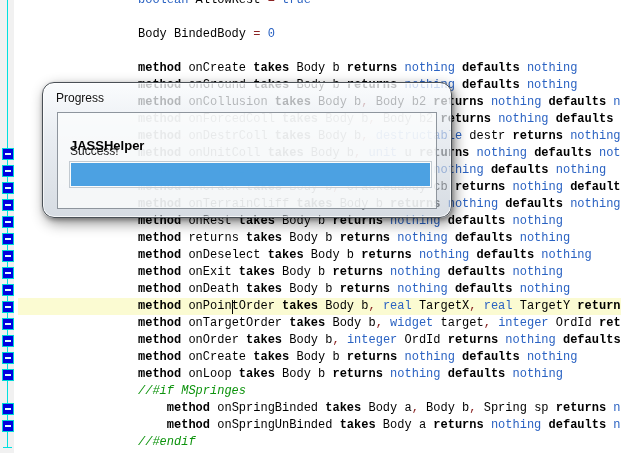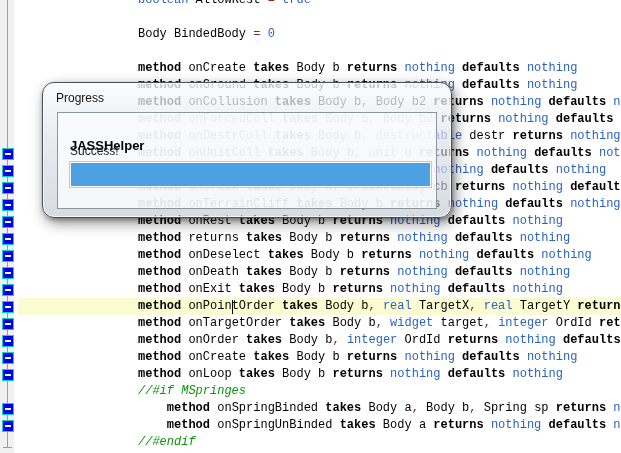--- a/index.html
+++ b/index.html
@@ -125,22 +125,22 @@
         <div class="code-line"><span class="tk-k">method</span><span class="tk-n"> onCollusion </span><span class="tk-k">takes</span><span class="tk-n"> Body b</span><span class="tk-o">,</span><span class="tk-n"> Body b2 </span><span class="tk-k">returns</span><span class="tk-n"> </span><span class="tk-t">nothing</span><span class="tk-n"> </span><span class="tk-k">defaults</span><span class="tk-n"> </span><span class="tk-t">nothing</span></div>
         <div class="code-line"><span class="tk-k">method</span><span class="tk-n"> onForcedColl </span><span class="tk-k">takes</span><span class="tk-n"> Body b</span><span class="tk-o">,</span><span class="tk-n"> Body b2 </span><span class="tk-k">returns</span><span class="tk-n"> </span><span class="tk-t">nothing</span><span class="tk-n"> </span><span class="tk-k">defaults</span><span class="tk-n"> </span><span class="tk-t">nothing</span></div>
         <div class="code-line"><span class="tk-k">method</span><span class="tk-n"> onDestrColl </span><span class="tk-k">takes</span><span class="tk-n"> Body b</span><span class="tk-o">,</span><span class="tk-n"> </span><span class="tk-t">destructable</span><span class="tk-n"> destr </span><span class="tk-k">returns</span><span class="tk-n"> </span><span class="tk-t">nothing</span><span class="tk-n"> </span></div>
         <div class="code-line"><span class="tk-k">method</span><span class="tk-n"> onUnitColl </span><span class="tk-k">takes</span><span class="tk-n"> Body b</span><span class="tk-o">,</span><span class="tk-n"> </span><span class="tk-t">unit</span><span class="tk-n"> u </span><span class="tk-k">returns</span><span class="tk-n"> </span><span class="tk-t">nothing</span><span class="tk-n"> </span><span class="tk-k">defaults</span><span class="tk-n"> </span><span class="tk-t">nothing</span></div>
         <div class="code-line"><span class="tk-k">method</span><span class="tk-n"> onWorldBound </span><span class="tk-k">takes</span><span class="tk-n"> Body b </span><span class="tk-k">returns</span><span class="tk-n"> </span><span class="tk-t">nothing</span><span class="tk-n"> </span><span class="tk-k">defaults</span><span class="tk-n"> </span><span class="tk-t">nothing</span></div>
         <div class="code-line"><span class="tk-k">method</span><span class="tk-n"> onCrack </span><span class="tk-k">takes</span><span class="tk-n"> Body b</span><span class="tk-o">,</span><span class="tk-n"> CrackedBody cb </span><span class="tk-k">returns</span><span class="tk-n"> </span><span class="tk-t">nothing</span><span class="tk-n"> </span><span class="tk-k">defaults</span></div>
         <div class="code-line"><span class="tk-k">method</span><span class="tk-n"> onTerrainCliff </span><span class="tk-k">takes</span><span class="tk-n"> Body b </span><span class="tk-k">returns</span><span class="tk-n"> </span><span class="tk-t">nothing</span><span class="tk-n"> </span><span class="tk-k">defaults</span><span class="tk-n"> </span><span class="tk-t">nothing</span></div>
         <div class="code-line"><span class="tk-k">method</span><span class="tk-n"> onRest </span><span class="tk-k">takes</span><span class="tk-n"> Body b </span><span class="tk-k">returns</span><span class="tk-n"> </span><span class="tk-t">nothing</span><span class="tk-n"> </span><span class="tk-k">defaults</span><span class="tk-n"> </span><span class="tk-t">nothing</span></div>
         <div class="code-line"><span class="tk-k">method</span><span class="tk-n"> returns </span><span class="tk-k">takes</span><span class="tk-n"> Body b </span><span class="tk-k">returns</span><span class="tk-n"> </span><span class="tk-t">nothing</span><span class="tk-n"> </span><span class="tk-k">defaults</span><span class="tk-n"> </span><span class="tk-t">nothing</span></div>
         <div class="code-line"><span class="tk-k">method</span><span class="tk-n"> onDeselect </span><span class="tk-k">takes</span><span class="tk-n"> Body b </span><span class="tk-k">returns</span><span class="tk-n"> </span><span class="tk-t">nothing</span><span class="tk-n"> </span><span class="tk-k">defaults</span><span class="tk-n"> </span><span class="tk-t">nothing</span></div>
+        <div class="code-line"><span class="tk-k">method</span><span class="tk-n"> onExit </span><span class="tk-k">takes</span><span class="tk-n"> Body b </span><span class="tk-k">returns</span><span class="tk-n"> </span><span class="tk-t">nothing</span><span class="tk-n"> </span><span class="tk-k">defaults</span><span class="tk-n"> </span><span class="tk-t">nothing</span></div>
         <div class="code-line"><span class="tk-k">method</span><span class="tk-n"> onDeath </span><span class="tk-k">takes</span><span class="tk-n"> Body b </span><span class="tk-k">returns</span><span class="tk-n"> </span><span class="tk-t">nothing</span><span class="tk-n"> </span><span class="tk-k">defaults</span><span class="tk-n"> </span><span class="tk-t">nothing</span></div>
-        <div class="code-line"><span class="tk-k">method</span><span class="tk-n"> onExit </span><span class="tk-k">takes</span><span class="tk-n"> Body b </span><span class="tk-k">returns</span><span class="tk-n"> </span><span class="tk-t">nothing</span><span class="tk-n"> </span><span class="tk-k">defaults</span><span class="tk-n"> </span><span class="tk-t">nothing</span></div>
         <div class="code-line"><span class="tk-k">method</span><span class="tk-n"> onPointOrder </span><span class="tk-k">takes</span><span class="tk-n"> Body b</span><span class="tk-o">,</span><span class="tk-n"> </span><span class="tk-t">real</span><span class="tk-n"> TargetX</span><span class="tk-o">,</span><span class="tk-n"> </span><span class="tk-t">real</span><span class="tk-n"> TargetY </span><span class="tk-k">returns</span></div>
         <div class="code-line"><span class="tk-k">method</span><span class="tk-n"> onTargetOrder </span><span class="tk-k">takes</span><span class="tk-n"> Body b</span><span class="tk-o">,</span><span class="tk-n"> </span><span class="tk-t">widget</span><span class="tk-n"> target</span><span class="tk-o">,</span><span class="tk-n"> </span><span class="tk-t">integer</span><span class="tk-n"> OrdId </span><span class="tk-k">returns</span></div>
         <div class="code-line"><span class="tk-k">method</span><span class="tk-n"> onOrder </span><span class="tk-k">takes</span><span class="tk-n"> Body b</span><span class="tk-o">,</span><span class="tk-n"> </span><span class="tk-t">integer</span><span class="tk-n"> OrdId </span><span class="tk-k">returns</span><span class="tk-n"> </span><span class="tk-t">nothing</span><span class="tk-n"> </span><span class="tk-k">defaults</span><span class="tk-n"> </span></div>
         <div class="code-line"><span class="tk-k">method</span><span class="tk-n"> onCreate </span><span class="tk-k">takes</span><span class="tk-n"> Body b </span><span class="tk-k">returns</span><span class="tk-n"> </span><span class="tk-t">nothing</span><span class="tk-n"> </span><span class="tk-k">defaults</span><span class="tk-n"> </span><span class="tk-t">nothing</span></div>
         <div class="code-line"><span class="tk-k">method</span><span class="tk-n"> onLoop </span><span class="tk-k">takes</span><span class="tk-n"> Body b </span><span class="tk-k">returns</span><span class="tk-n"> </span><span class="tk-t">nothing</span><span class="tk-n"> </span><span class="tk-k">defaults</span><span class="tk-n"> </span><span class="tk-t">nothing</span></div>
         <div class="code-line"><span class="tk-c">//#if MSpringes</span></div>
         <div class="code-line"><span class="tk-n">    </span><span class="tk-k">method</span><span class="tk-n"> onSpringBinded </span><span class="tk-k">takes</span><span class="tk-n"> Body a</span><span class="tk-o">,</span><span class="tk-n"> Body b</span><span class="tk-o">,</span><span class="tk-n"> Spring sp </span><span class="tk-k">returns</span><span class="tk-n"> </span><span class="tk-t">nothing</span></div>
         <div class="code-line"><span class="tk-n">    </span><span class="tk-k">method</span><span class="tk-n"> onSpringUnBinded </span><span class="tk-k">takes</span><span class="tk-n"> Body a </span><span class="tk-k">returns</span><span class="tk-n"> </span><span class="tk-t">nothing</span><span class="tk-n"> </span><span class="tk-k">defaults</span><span class="tk-n"> </span><span class="tk-t">nothing</span></div>
         <div class="code-line"><span class="tk-c">//#endif</span></div>
       </div>

